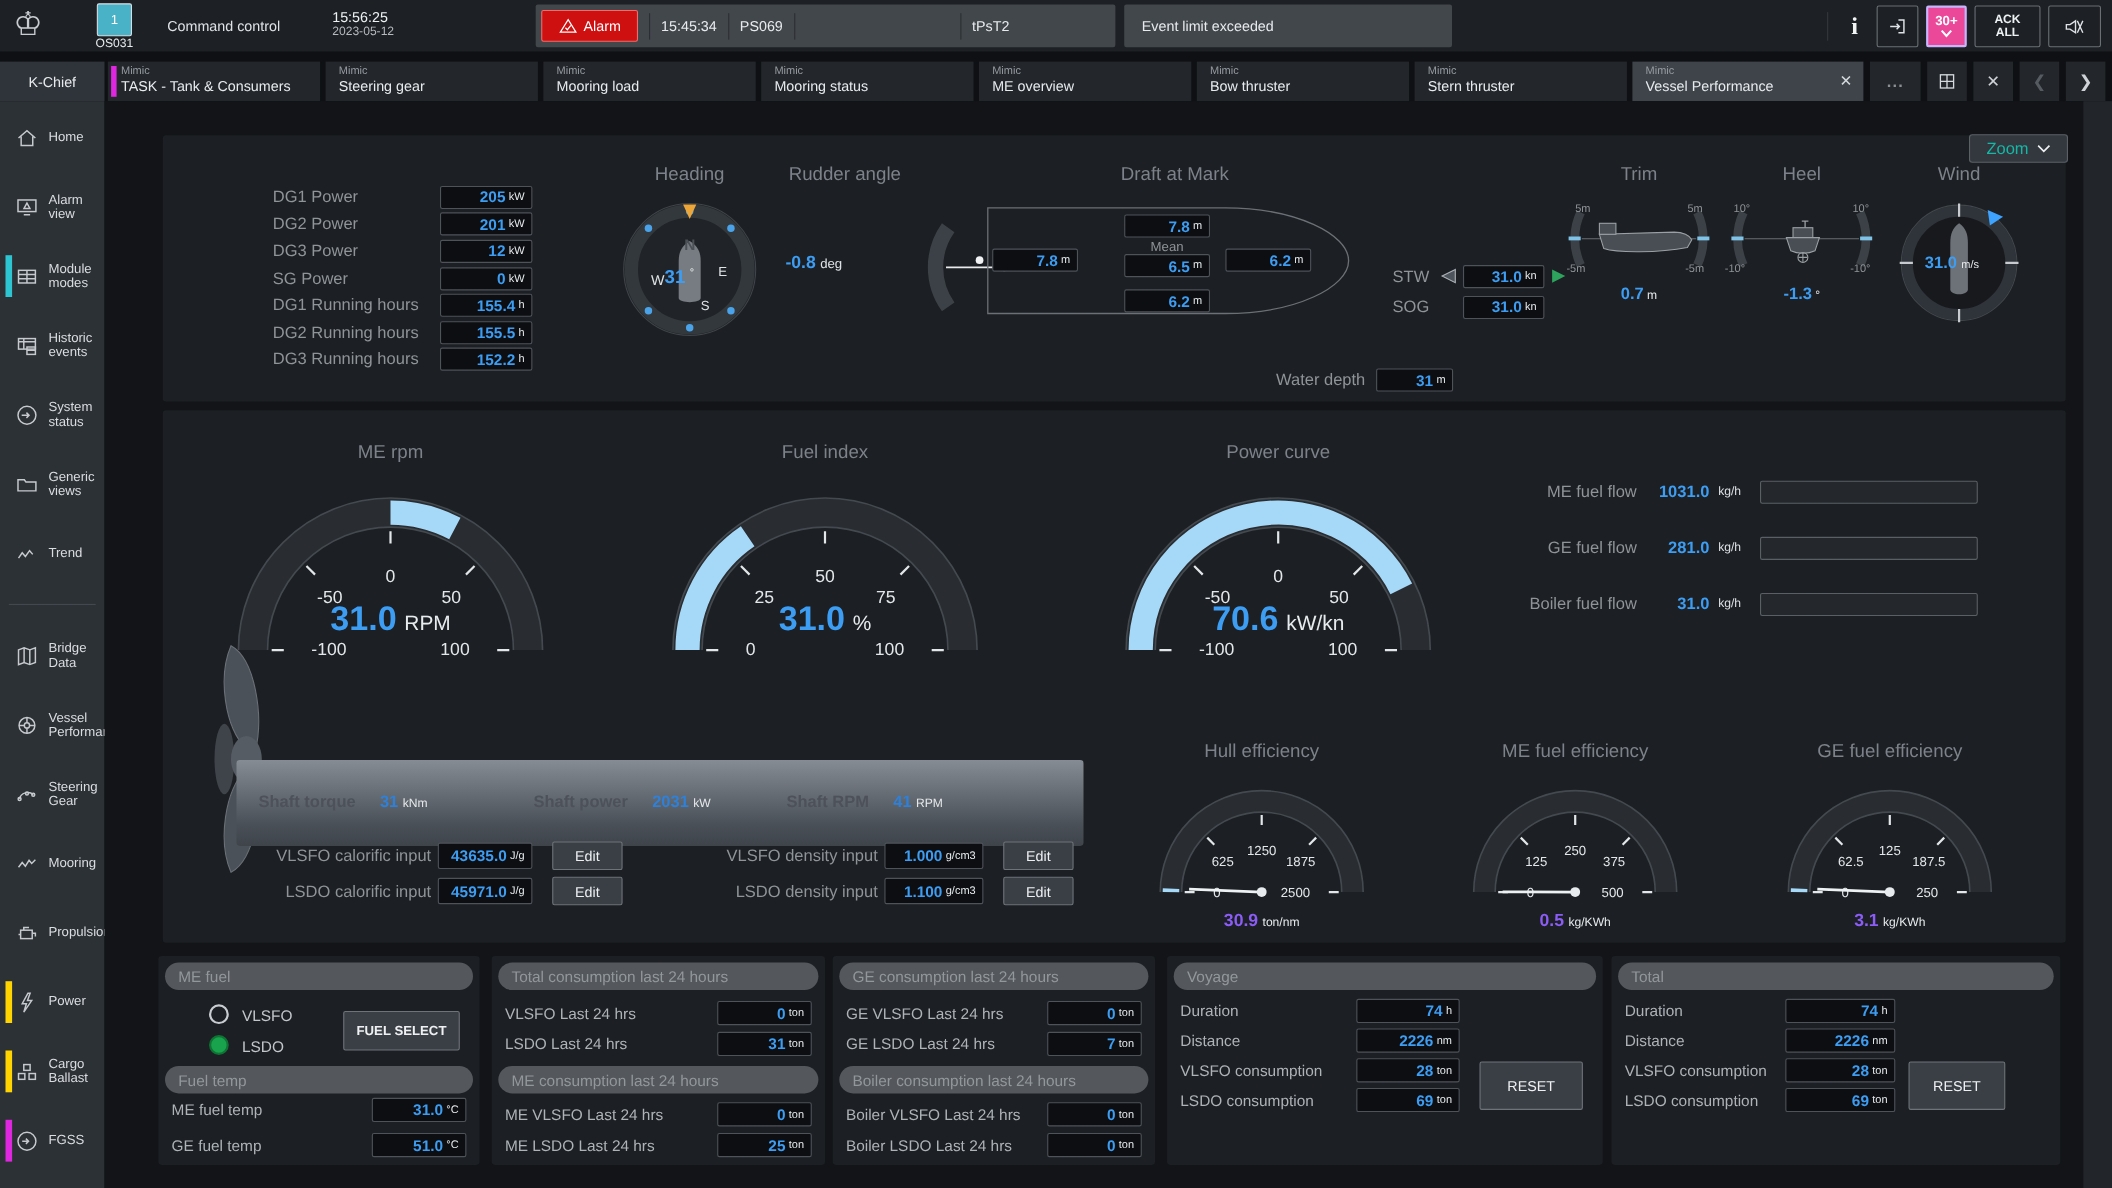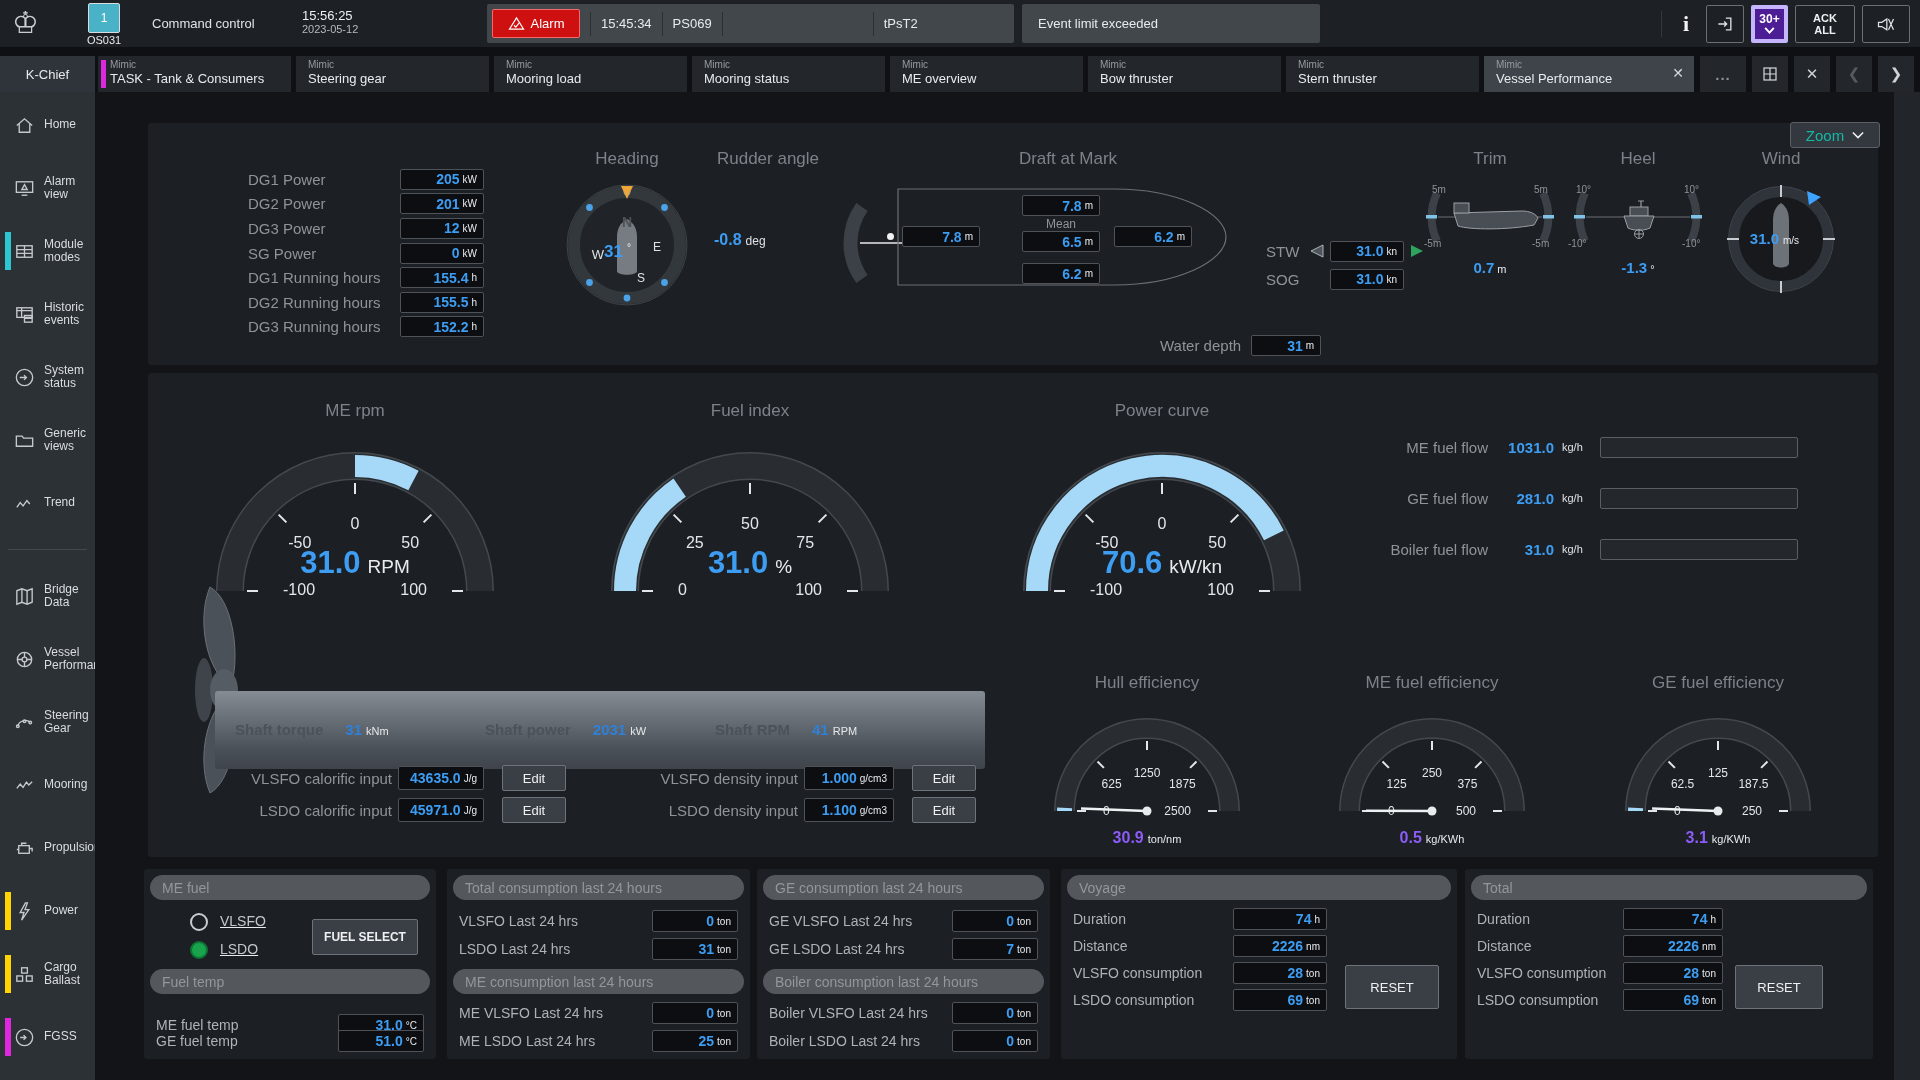--- a/index.html
+++ b/index.html
@@ -17,21 +17,21 @@
   .alarm-strip{position:absolute;left:487px;top:4px;width:527px;height:39px;background:#42474c;border-radius:2px;display:flex;align-items:center;}
   .event-strip{position:absolute;left:1022px;top:4px;width:298px;height:39px;background:#42474c;border-radius:2px;display:flex;align-items:center;padding-left:16px;box-sizing:border-box;font-size:13px;color:#e8ebee;}
   .alarm-btn{margin-left:5px;width:88px;height:29px;background:#cf1010;border:1px solid #f26a6a;border-radius:2px;color:#fff;font-size:13px;display:flex;align-items:center;justify-content:center;gap:6px;cursor:pointer;font-family:inherit;}
   .alarm-btn svg{width:17px;height:17px;}
   .strip-div{width:1px;height:24px;background:#2b2f33;margin:0 10px;}
   .strip-txt{font-size:13px;color:#e8ebee;}
   .tb-right{position:absolute;right:10px;top:4px;height:39px;display:flex;align-items:center;gap:7px;}
   .tb-info{width:26px;text-align:center;font-family:"Liberation Serif",serif;font-weight:bold;font-size:22px;color:#f2f4f6;cursor:pointer;}
   .tb-btn{width:38px;height:38px;background:transparent;border:1px solid #6a6f75;border-radius:2px;display:flex;align-items:center;justify-content:center;cursor:pointer;}
   .tb-btn svg{width:20px;height:20px;}
-  .tb-count{width:37px;height:38px;background:#4c1d95;border:4px solid #c4b5fd;border-radius:2px;display:flex;flex-direction:column;align-items:center;justify-content:center;cursor:pointer;}
+  .tb-count{width:37px;height:38px;background:#ec4899;border:2px solid #c4b5fd;border-radius:2px;display:flex;flex-direction:column;align-items:center;justify-content:center;cursor:pointer;}
   .tb-count .cnt{font-size:12px;font-weight:bold;color:#fff;}
   .tb-count svg{width:13px;height:9px;}
   .tb-ack{width:60px;height:38px;background:transparent;border:1px solid #6a6f75;border-radius:2px;color:#eef1f3;font-size:11px;font-weight:bold;cursor:pointer;font-family:inherit;}
   .tb-div{width:1px;height:26px;background:#34383d;margin-right:4px;}
   
   .tabbar{position:absolute;left:0;top:47px;width:1920px;height:45px;background:#0e1013;}
   .kchief{position:absolute;left:0;bottom:0;width:95px;height:36px;background:#2f343a;color:#e8ebee;font-size:13px;display:flex;align-items:center;justify-content:center;}
   .tabs{position:absolute;left:98px;bottom:0;display:flex;gap:5px;}
   .tab{position:relative;width:193px;height:36px;background:#23272c;box-sizing:border-box;padding:3px 8px 0 12px;cursor:pointer;}
   .tab.active{width:210px;background:#3e444a;}
@@ -117,21 +117,21 @@
   .finput-row .vbox{width:86px;margin-left:6px;height:24px;}
   .btn{background:#3a3f45;border:1px solid #6e737a;border-radius:2px;color:#eef0f2;font-size:13px;cursor:pointer;font-family:inherit;}
   .edit-btn{width:64px;height:26px;margin-left:18px;}
   
   .bpanel{position:absolute;top:777px;height:190px;background:#1c1f23;border-radius:3px;}
   .bheader{position:absolute;left:6px;right:6px;top:6px;height:25px;background:#54585c;border-radius:13px;display:flex;align-items:center;padding:0 12px;font-size:14px;color:#92979c;}
   .bheader.h2{top:100px;}
   .brow{position:absolute;left:12px;right:12px;height:24px;display:flex;align-items:center;justify-content:space-between;}
   .brow .bl{font-size:14px;color:#aeb3b8;}
   .brow .vbox{width:86px;height:22px;}
-  .radio-row{position:absolute;left:46px;display:flex;align-items:flex-start;gap:12px;text-decoration:underline;}
+  .radio-row{position:absolute;left:46px;display:flex;align-items:flex-end;gap:12px;}
   .radio{width:14px;height:14px;border-radius:50%;border:2px solid #c9cdd2;background:transparent;}
   .radio.sel{background:#18a34c;border-color:#0d7434;}
   .radio-label{font-size:14px;color:#c3c7cc;}
   .fuel-select{position:absolute;left:168px;top:50px;width:106px;height:36px;font-weight:bold;font-size:12px;}
   .reset-btn{position:absolute;width:94px;height:44px;font-size:13px;}
 </style>
 </head>
 <body>
 
 <div id="app">
@@ -789,21 +789,21 @@
       <div class="radio-row" style="top:44px;">
         <span class="radio"></span>
         <span class="radio-label">VLSFO</span>
       </div>
       <div class="radio-row" style="top:72px;">
         <span class="radio sel"></span>
         <span class="radio-label">LSDO</span>
       </div>
       <button class="btn fuel-select">FUEL SELECT</button>
       <div class="bheader h2">Fuel temp</div>
-      <div class="brow" style="top:144px;gap:42px;">
+      <div class="brow" style="top:128px;gap:42px;">
         <span class="bl">ME fuel temp</span>
         <span class="vbox">
             <span class="vv">31.0</span>
             <span class="vu">°C</span>
           </span>
       </div>
       <div class="brow" style="top:160px;">
         <span class="bl">GE fuel temp</span>
         <span class="vbox">
             <span class="vv">51.0</span>

